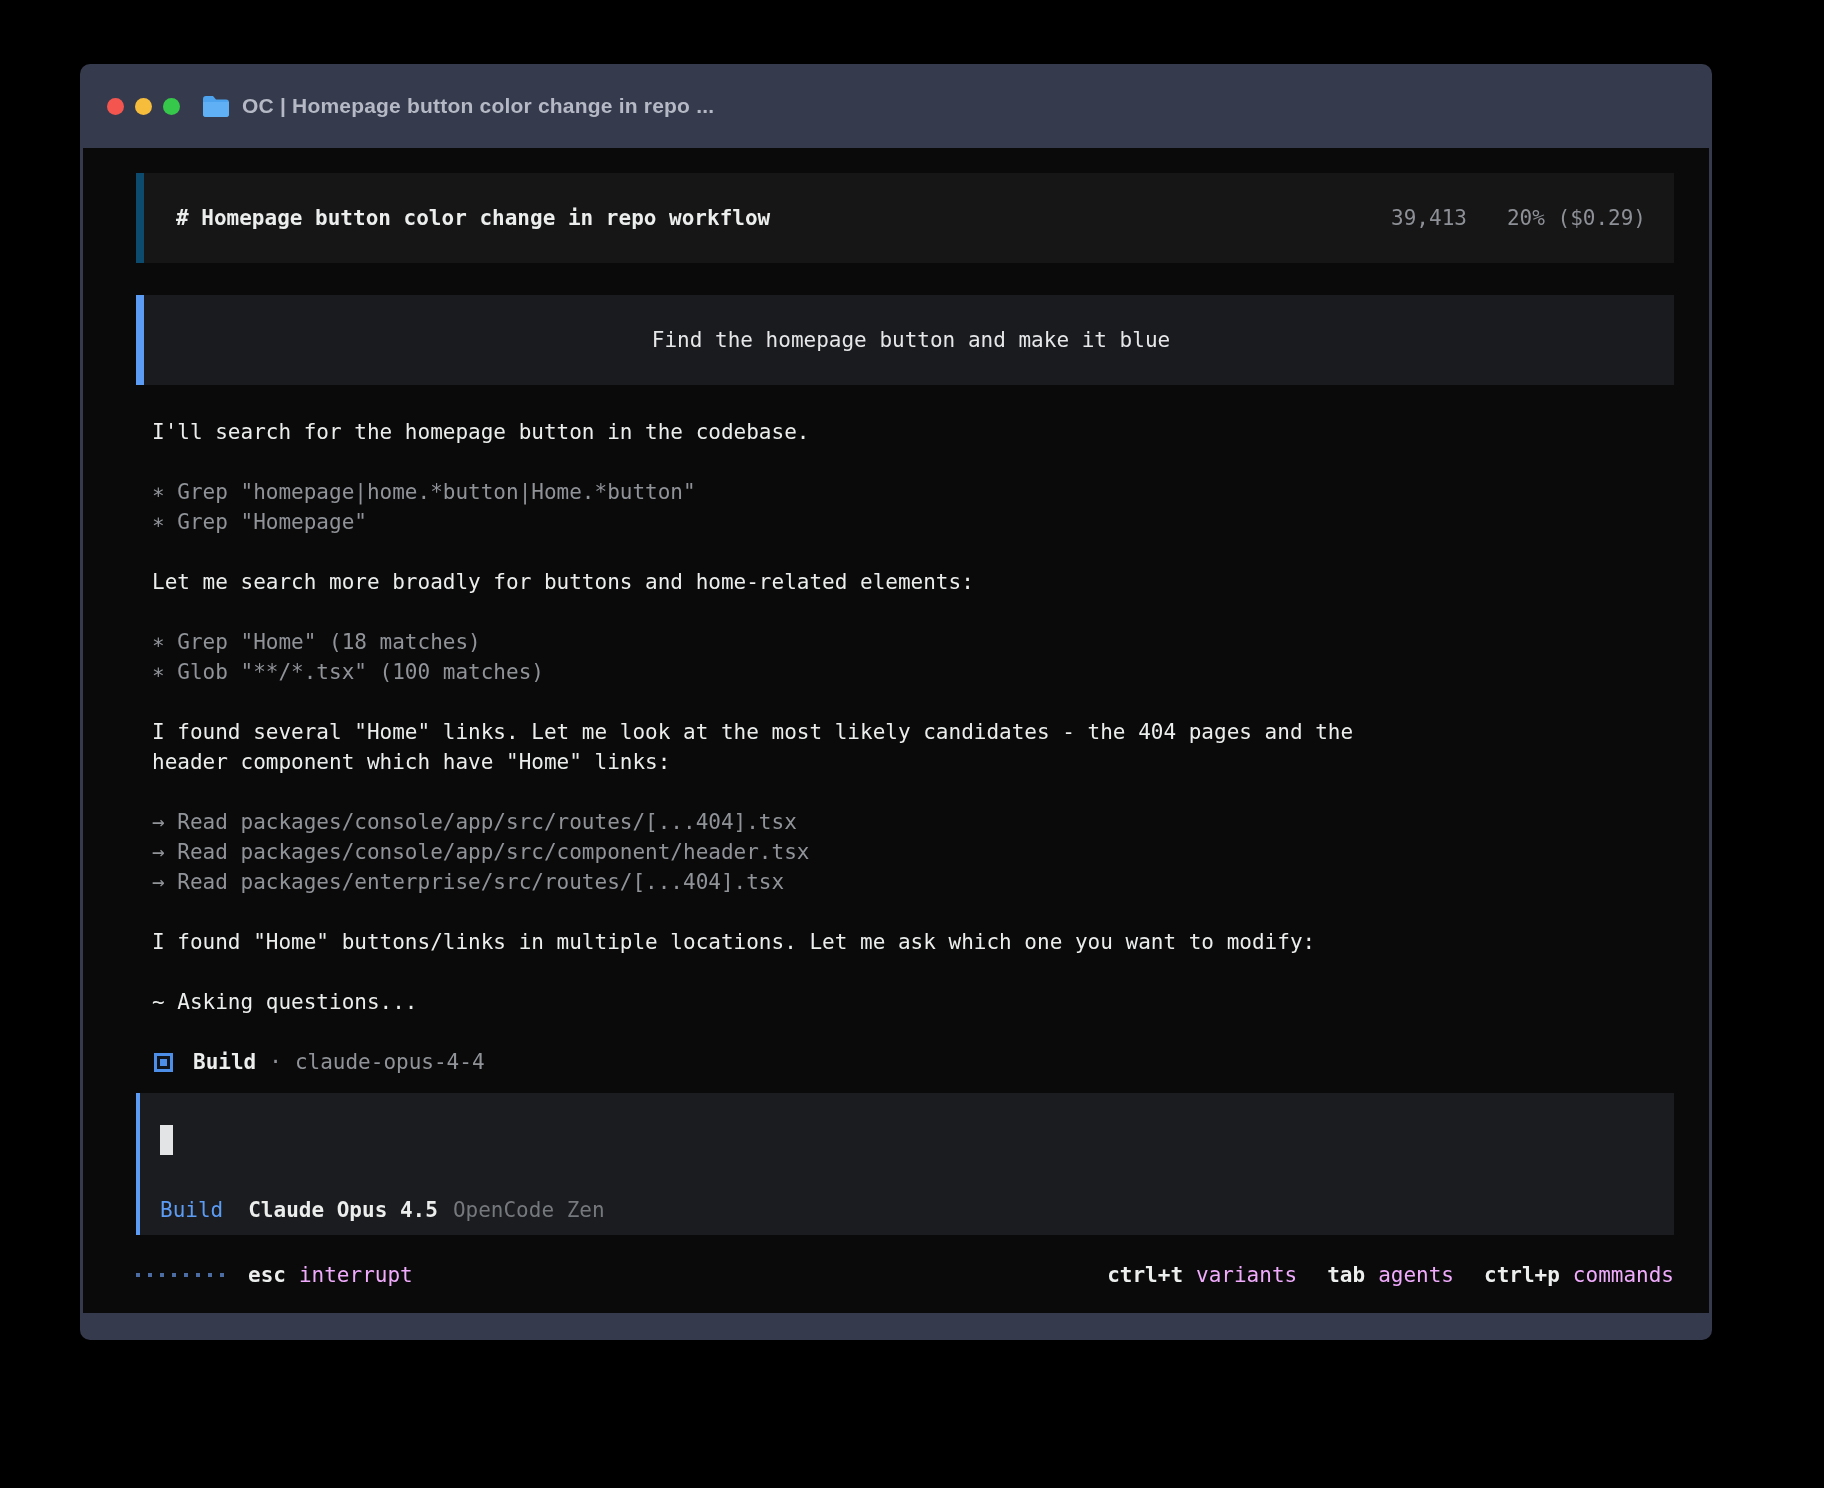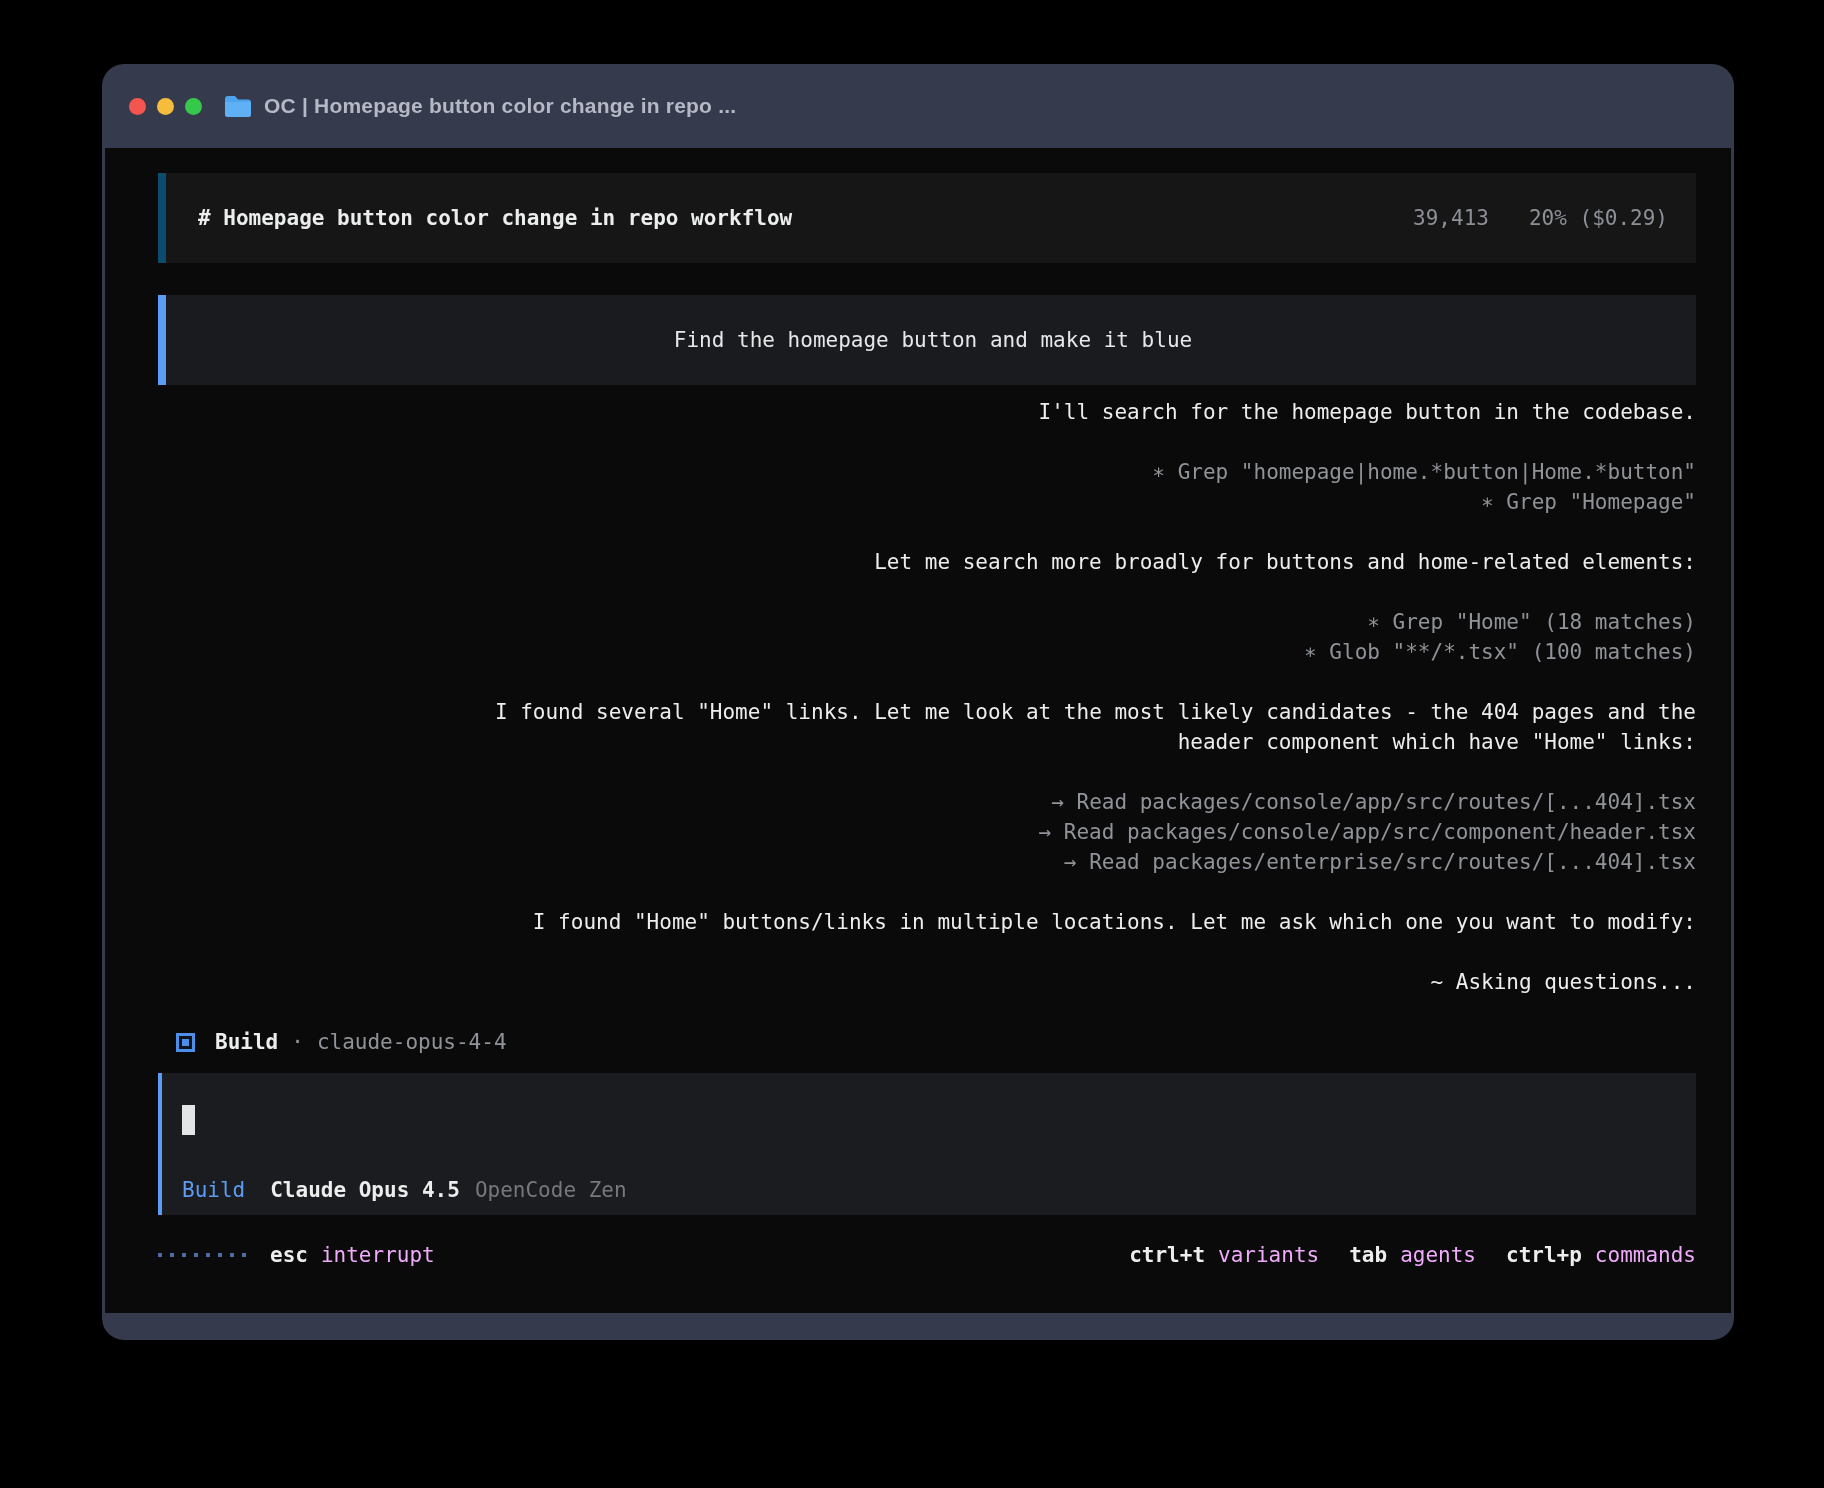--- a/index.html
+++ b/index.html
@@ -2,22 +2,22 @@
 <html><head>
 <meta charset="utf-8">
 <style>
   * { margin:0; padding:0; box-sizing:border-box; }
   html,body { background:#000; }
   body {
     width:1824px; height:1488px; position:relative; overflow:hidden;
     font-family:"DejaVu Sans Mono","Liberation Mono",monospace;
   }
   .window {
-    position:absolute; left:102px; top:64px; width:1632px; height:1276px;
-    background:#363a4d; border-radius:22px; padding:0 3px;
+    position:absolute; left:80px; top:64px; width:1632px; height:1276px;
+    background:#363a4d; border-radius:10px; padding:0 3px;
   }
   
   .titlebar { height:84px; display:flex; align-items:center; padding-left:24px; }
   .lights { display:flex; gap:11px; }
   .light { width:17px; height:17px; border-radius:50%; }
   .light-close { background:#f4564f; }
   .light-min   { background:#f6bd3c; }
   .light-zoom  { background:#36c84b; }
   .title-group { display:flex; align-items:center; margin-left:22px; gap:12px; }
   .window-title {
@@ -35,21 +35,21 @@
     display:flex; align-items:center; justify-content:space-between;
     white-space:pre;
   }
   .session-title { font-weight:bold; color:#eceded; }
   .stats { color:#8d9096; display:flex; gap:40px; }
   .user-block {
     margin-top:32px; border-left-color:#5c9cf5; background:#1a1b1e;
     color:#e6e7e9; justify-content:center;
   }
   
-  .conversation { margin-top:12px; padding-left:16px;text-align:right; }
+  .conversation { margin-top:32px; padding-left:16px; }
   .line { height:30px; line-height:30px; white-space:pre; color:#eceded; }
   .line.tool { color:#909398; }
   .line.blank { }
   .task-row { height:30px; display:flex; align-items:center; padding-left:18px; }
   .build-icon {
     width:19px; height:19px; border:3px solid #4d8ee8; background:#10151d;
     display:inline-flex; align-items:center; justify-content:center; margin-right:20px;
   }
   .build-icon .inner { width:7px; height:7px; background:#4d8ee8; display:block; }
   .task-agent { font-weight:bold; color:#eceded; }

